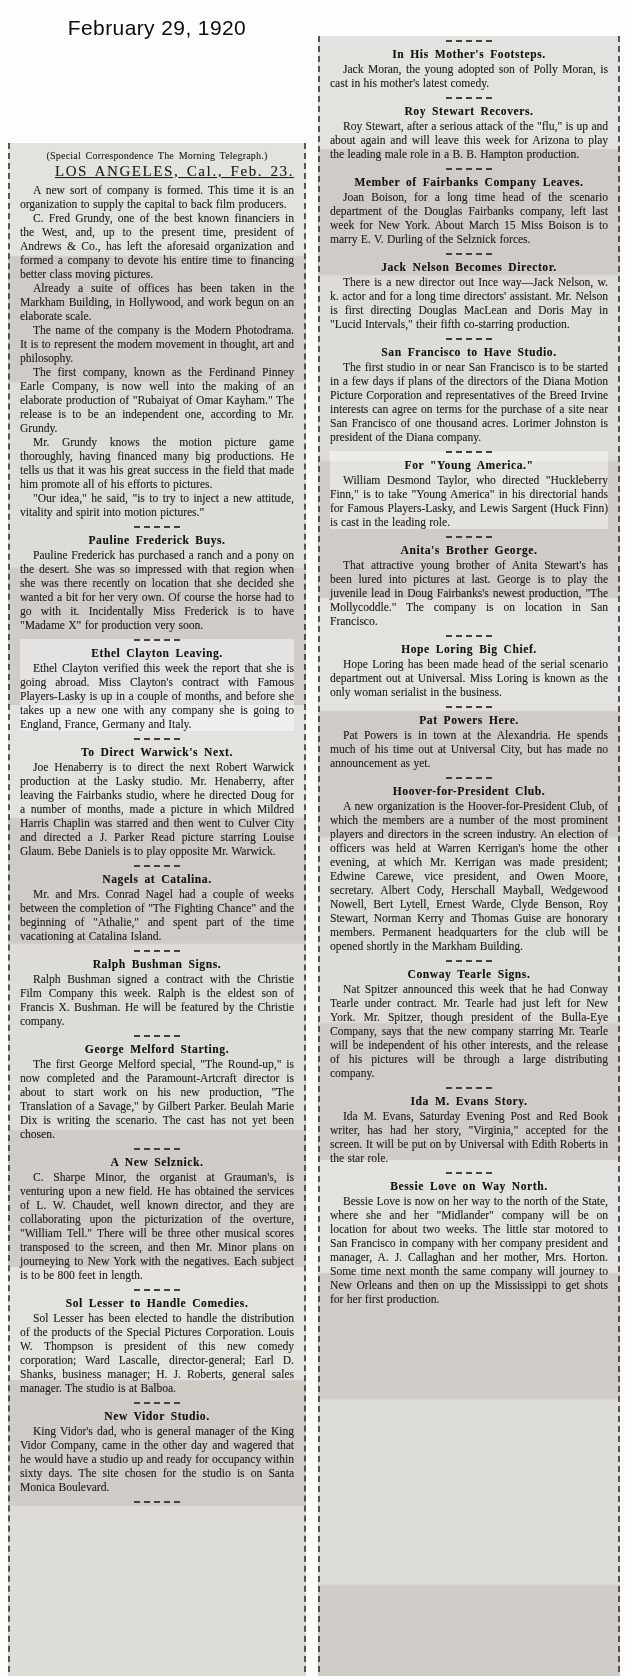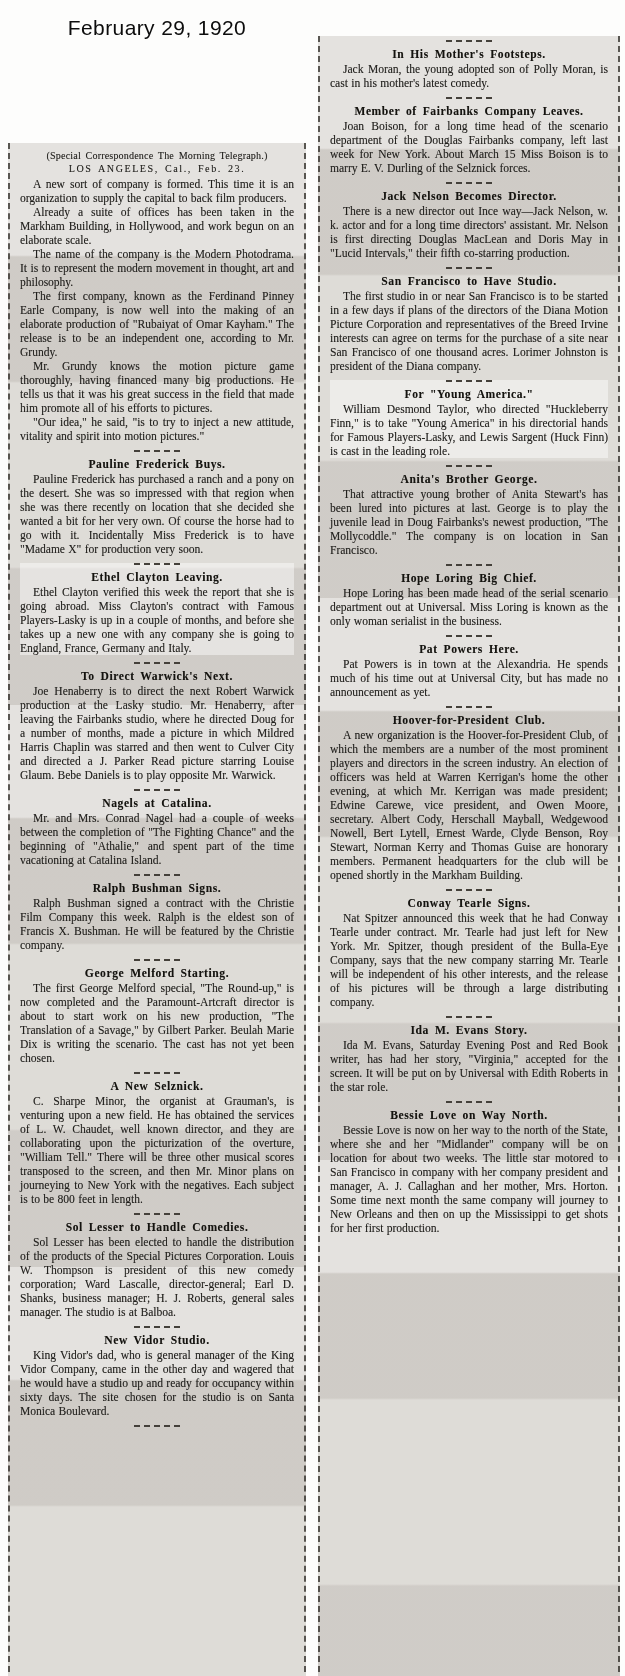--- a/index.html
+++ b/index.html
@@ -30,22 +30,22 @@
     margin-top:36px;
   }
   .col-left  { left:8px;   top:107px; width:298px; height:1579px; }
   .col-right { left:318px; top:0px;  width:302px; height:1676px; }
 
   .credit {
     text-align:center; font-size:10px; margin:0 0 2px; padding-top:7px;
     letter-spacing:0.2px; word-spacing:2px;
   }
   .dateline {
-    text-align:center; font-size:10px; margin:2px 0 3px;
-    letter-spacing:1.6px; word-spacing:2px;
+    text-align:right; font-size:15px; margin:2px 0 3px;
+    letter-spacing:1.6px; word-spacing:2px;text-decoration:underline;
   }
   p.body {
     margin:0; padding:0; text-indent:13px; text-align:justify;
     font-size:11.5px; line-height:14px; word-spacing:0.5px;
   }
   .sep { width:46px; height:0; margin:7px auto 6px; border-top:2px dashed #44403a; }
   .col-right .story:first-child .sep { margin-top:4px; }
   h3.head {
     margin:0 0 2px; text-align:center; font-weight:bold;
     font-size:11.5px; letter-spacing:0.6px; word-spacing:2.5px; color:#14130f;
@@ -57,20 +57,21 @@
 
 <div class="page">
 
   <div class="date-title">February 29, 1920</div>
 
   <div class="column col-left">
     <section class="story">
       <p class="credit">(Special Correspondence The Morning Telegraph.)</p>
       <p class="dateline">LOS ANGELES, Cal., Feb. 23.</p>
       <p class="body">A new sort of company is formed. This time it is an organization to supply the capital to back film producers.</p>
+      <p class="body">C. Fred Grundy, one of the best known financiers in the West, and, up to the present time, president of Andrews &amp; Co., has left the aforesaid organization and formed a company to devote his entire time to financing better class moving pictures.</p>
       <p class="body">Already a suite of offices has been taken in the Markham Building, in Hollywood, and work begun on an elaborate scale.</p>
       <p class="body">The name of the company is the Modern Photodrama. It is to represent the modern movement in thought, art and philosophy.</p>
       <p class="body">The first company, known as the Ferdinand Pinney Earle Company, is now well into the making of an elaborate production of "Rubaiyat of Omar Kayham." The release is to be an independent one, according to Mr. Grundy.</p>
       <p class="body">Mr. Grundy knows the motion picture game thoroughly, having financed many big productions. He tells us that it was his great success in the field that made him promote all of his efforts to pictures.</p>
       <p class="body">"Our idea," he said, "is to try to inject a new attitude, vitality and spirit into motion pictures."</p>
     </section>
 
     <section class="story">
       <div class="sep"></div>
       <h3 class="head">Pauline Frederick Buys.</h3>
@@ -128,20 +129,25 @@
     <div class="sep"></div>
   </div>
 
   <div class="column col-right">
     <section class="story">
       <div class="sep"></div>
       <h3 class="head">In His Mother's Footsteps.</h3>
       <p class="body">Jack Moran, the young adopted son of Polly Moran, is cast in his mother's latest comedy.</p>
     </section>
 
+    <section class="story">
+      <div class="sep"></div>
+      <h3 class="head">Roy Stewart Recovers.</h3>
+      <p class="body">Roy Stewart, after a serious attack of the "flu," is up and about again and will leave this week for Arizona to play the leading male role in a B. B. Hampton production.</p>
+    </section>
 
     <section class="story">
       <div class="sep"></div>
       <h3 class="head">Member of Fairbanks Company Leaves.</h3>
       <p class="body">Joan Boison, for a long time head of the scenario department of the Douglas Fairbanks company, left last week for New York. About March 15 Miss Boison is to marry E. V. Durling of the Selznick forces.</p>
     </section>
 
     <section class="story">
       <div class="sep"></div>
       <h3 class="head">Jack Nelson Becomes Director.</h3>

